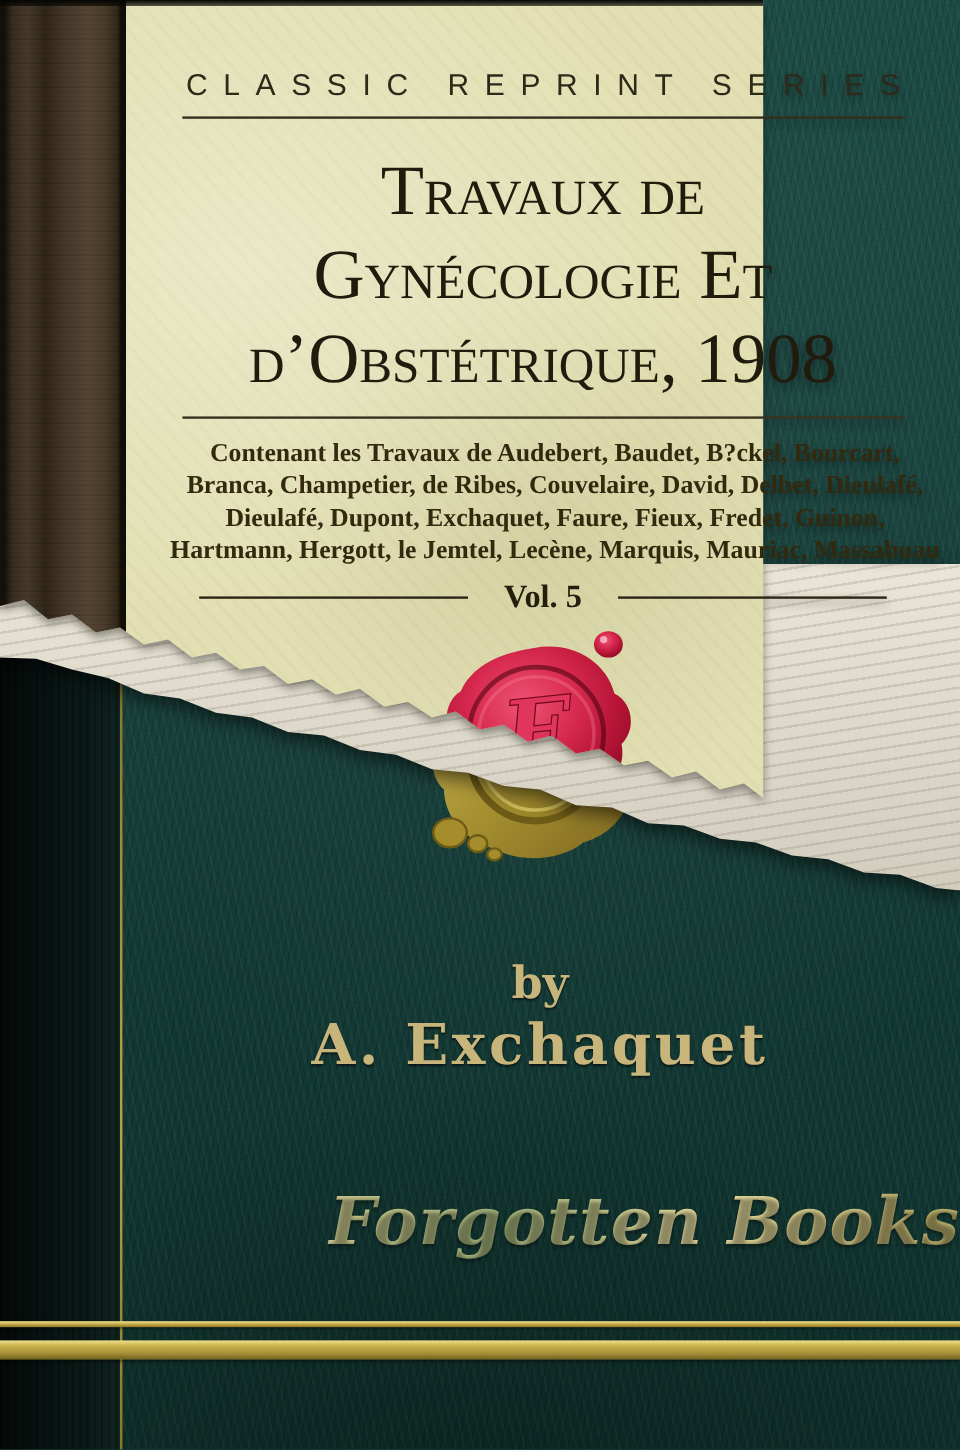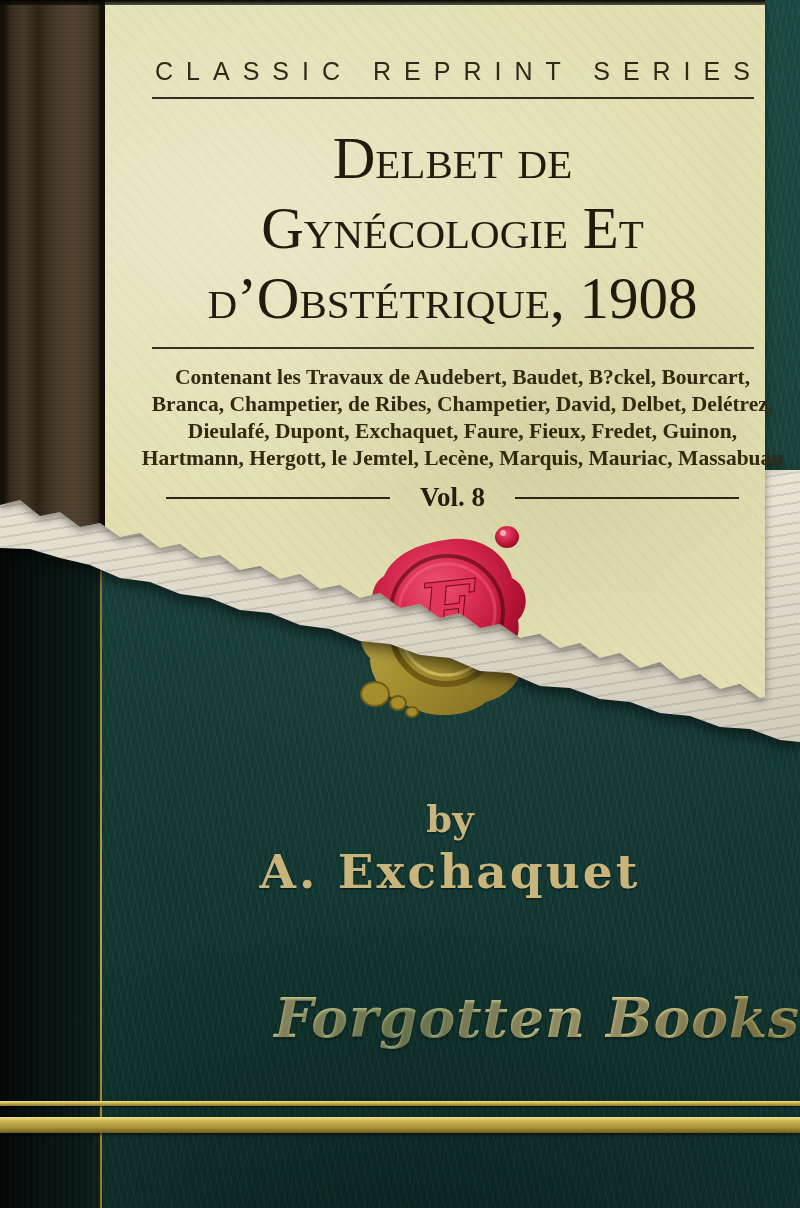--- a/index.html
+++ b/index.html
@@ -71,21 +71,21 @@
     clip-path:polygon(0px 470px,800px 470px,800px 742px,780px 740px,750px 729px,720px 727px,
       690px 716px,660px 713px,630px 702px,600px 699px,570px 688px,540px 686px,510px 673px,
       480px 671px,450px 658px,420px 655px,390px 644px,360px 641px,330px 629px,300px 625px,
       270px 613px,240px 610px,210px 598px,180px 594px,150px 582px,120px 578px,90px 565px,
       60px 558px,30px 549px,0px 548px);
   }
 
   
   .paper-wrap{filter:drop-shadow(0 4px 4px rgba(0,0,0,0.4));}
   .paper{
-    left:0;top:0;width:765px;height:780px;
+    left:0;top:0;width:636px;height:780px;
     background:
       radial-gradient(90% 55% at 32% 28%, rgba(255,255,255,0.28), transparent 70%),
       radial-gradient(55% 38% at 72% 58%, rgba(125,120,62,0.14), transparent 70%),
       repeating-linear-gradient(48deg, rgba(150,145,85,0.05) 0 3px, transparent 3px 11px),
       #e2e0b3;
     clip-path:polygon(0px 0px,800px 0px,800px 702px,780px 693px,760px 698px,740px 684px,
       720px 689px,700px 674px,680px 679px,660px 662px,640px 668px,620px 653px,600px 658px,
       580px 643px,560px 648px,540px 634px,520px 638px,500px 624px,480px 628px,460px 613px,
       440px 618px,420px 604px,400px 608px,380px 593px,360px 598px,340px 585px,320px 589px,
       300px 574px,280px 579px,260px 566px,240px 570px,220px 555px,200px 558px,180px 544px,
@@ -167,37 +167,37 @@
 <div class="paper-wrap">
   <div class="abs paper">
     <div class="abs spine-brown"></div>
     <div class="abs top-bar"></div>
 
     <div class="abs page-content">
       <div class="series">CLASSIC REPRINT SERIES</div>
       <div class="series-rule"></div>
 
       <div class="book-title">
-        <div>Delbet de</div>
+        <div>Travaux de</div>
         <div>Gynécologie Et</div>
         <div>d’Obstétrique, 1908</div>
       </div>
 
       <div class="title-divider"></div>
 
       <div class="subtitle">
         <div>Contenant les Travaux de Audebert, Baudet, B?ckel, Bourcart,</div>
-        <div>Branca, Champetier, de Ribes, Champetier, David, Delbet, Delétrez,</div>
+        <div>Branca, Champetier, de Ribes, Couvelaire, David, Delbet, Dieulafé,</div>
         <div>Dieulafé, Dupont, Exchaquet, Faure, Fieux, Fredet, Guinon,</div>
         <div>Hartmann, Hergott, le Jemtel, Lecène, Marquis, Mauriac, Massabuau</div>
       </div>
 
       <div class="vol-row">
         <div class="vol-line"></div>
-        <div class="vol-text">Vol. 8</div>
+        <div class="vol-text">Vol. 5</div>
         <div class="vol-line"></div>
       </div>
     </div>
 
     <svg class="abs seal-svg" width="200" height="180" viewBox="0 0 200 180">
       <defs>
         <radialGradient id="waxg" cx="0.42" cy="0.34" r="0.75">
           <stop offset="0" stop-color="#ee5373"></stop>
           <stop offset="0.38" stop-color="#d72a4e"></stop>
           <stop offset="0.7" stop-color="#b31334"></stop>

